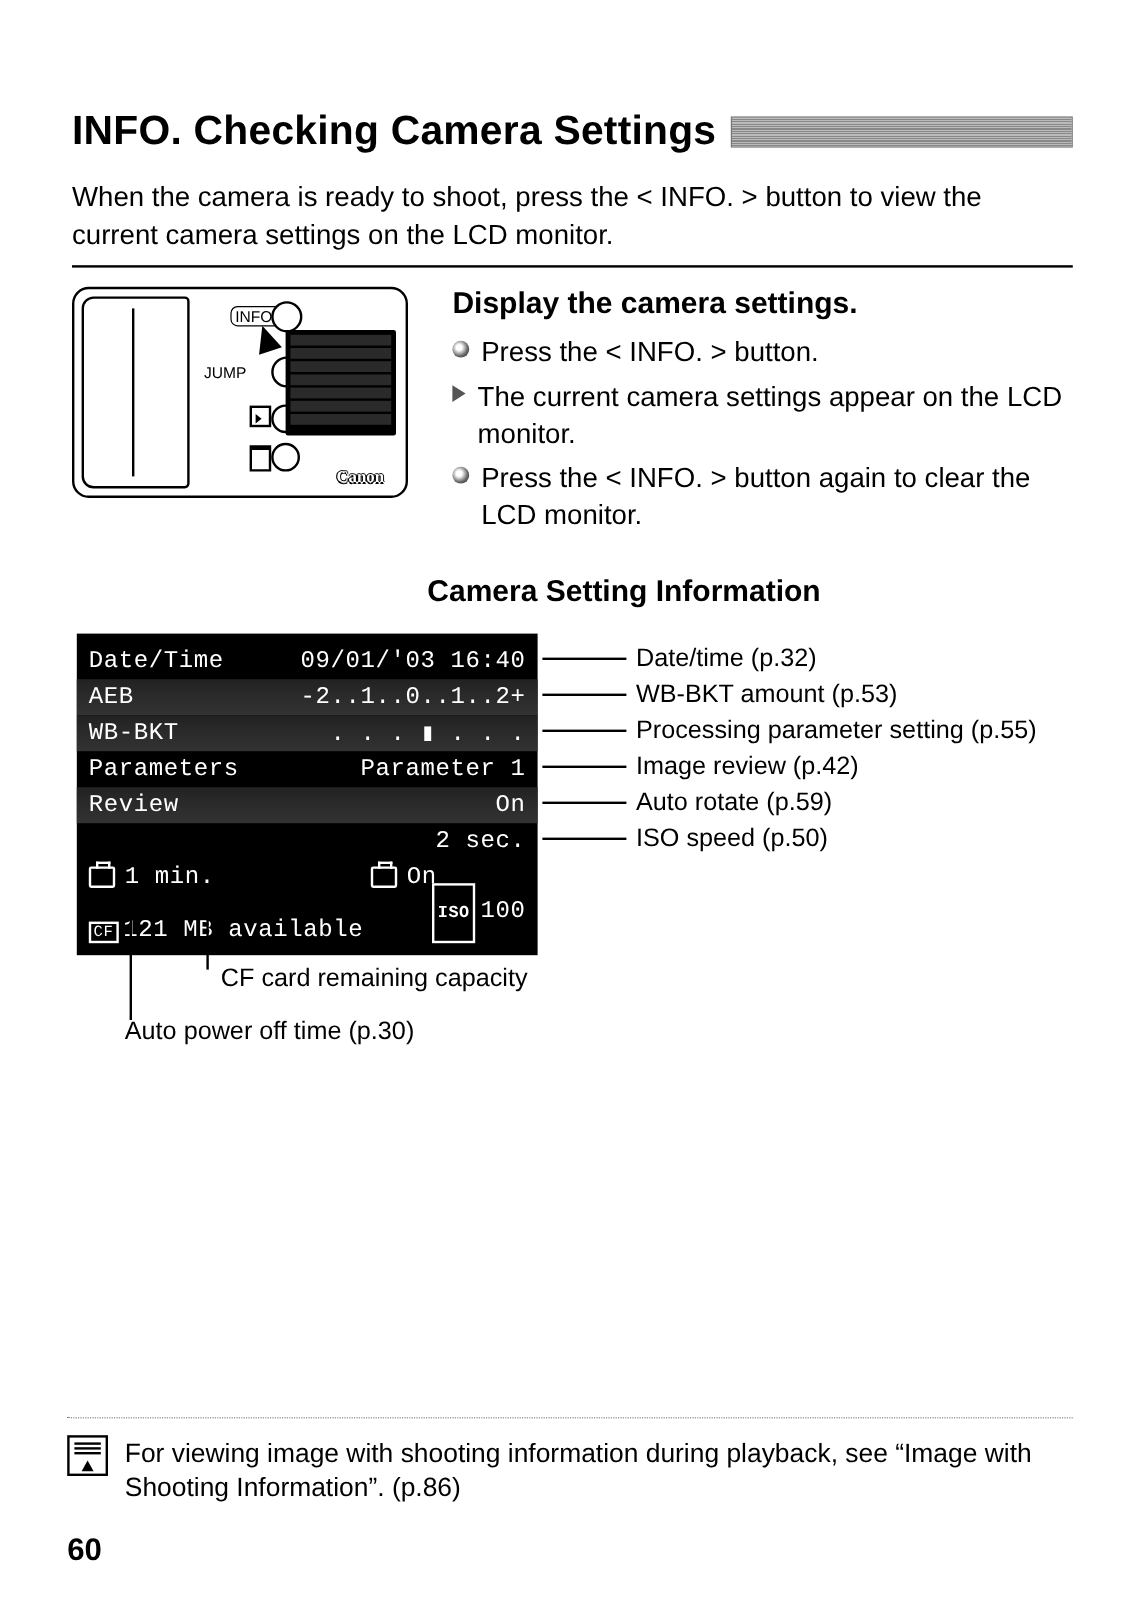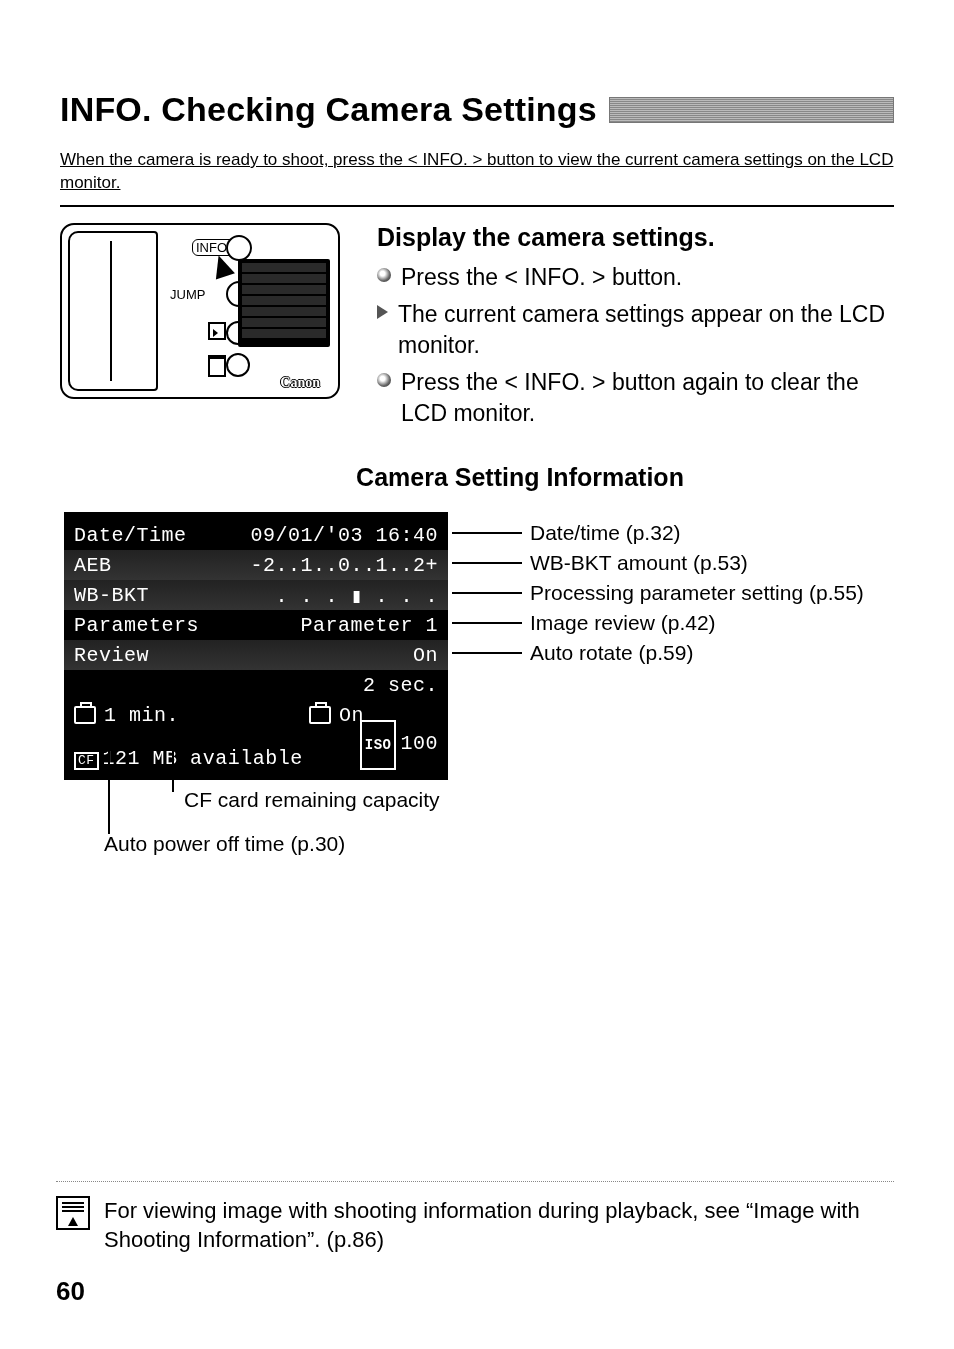--- a/index.html
+++ b/index.html
@@ -18,21 +18,21 @@
   .title-row h1{
     font-size:34px;font-weight:700;margin:0;
     letter-spacing:.2px;
   }
   .title-row h1 .heavy{font-weight:900;}
   .title-bar{
     flex:1;height:24px;
     background:repeating-linear-gradient(0deg,#888 0 1px,#bbb 1px 2px);
     border:1px solid #777;
   }
-  p.intro{font-size:17px;line-height:1.35;margin:4px 0 10px 0;text-decoration:underline;}
+  p.intro{font-size:23px;line-height:1.35;margin:4px 0 10px 0;}
   hr.rule{border:none;border-top:2px solid #000;margin:4px 0 16px 0;}
 
   .sect1{display:flex;gap:24px;align-items:flex-start;margin-bottom:28px;}
   .camera-illus{
     width:276px;height:172px;border:2px solid #000;border-radius:14px;
     position:relative;background:#fff;flex:0 0 auto;
   }
   .camera-illus .lbl-info{
     position:absolute;left:130px;top:14px;font-size:13px;
     border:1px solid #000;border-radius:6px;padding:0 3px;
@@ -251,20 +251,24 @@
           <span>Processing parameter setting (p.55)</span>
         </div>
       <div class="co">
           <span class="line"></span>
           <span>Image review (p.42)</span>
         </div>
       <div class="co">
           <span class="line"></span>
           <span>Auto rotate (p.59)</span>
         </div>
+      <div class="co">
+          <span class="line"></span>
+          <span>ISO speed (p.50)</span>
+        </div>
     </div>
 
     <div class="callouts-bottom">
       <div class="cb cb1">
           <span class="vline"></span>
           <span class="txt">CF card remaining capacity</span>
         </div>
       <div class="cb cb2">
           <span class="vline"></span>
           <span class="txt">Auto power off time (p.30)</span>

